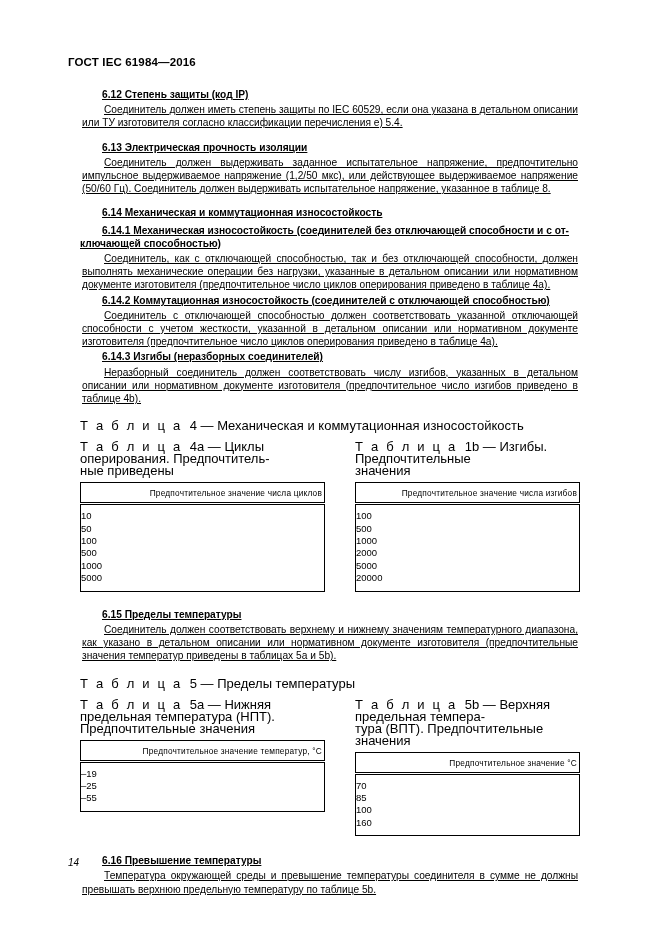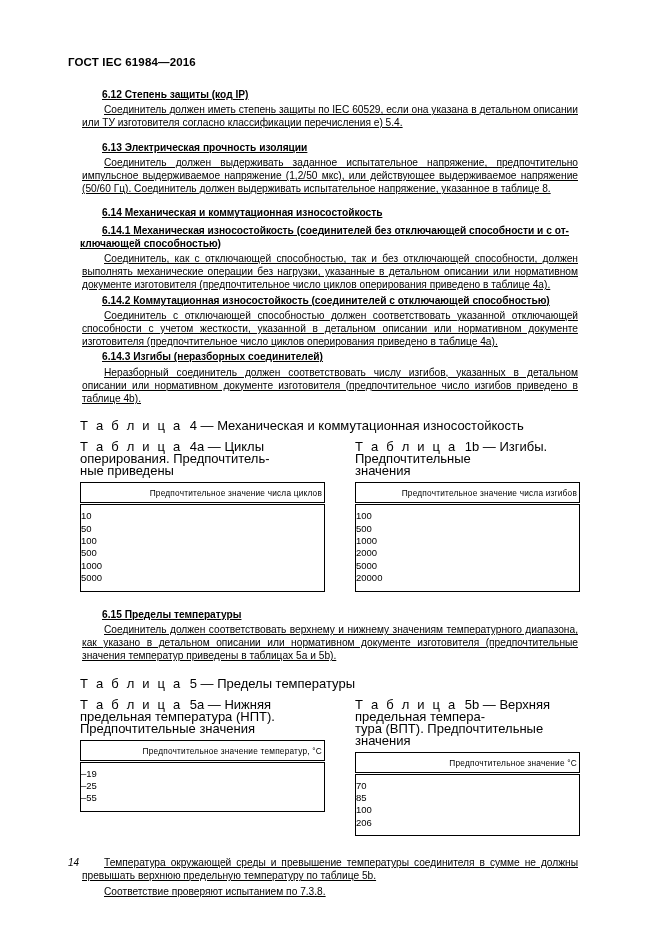--- a/index.html
+++ b/index.html
@@ -309,30 +309,30 @@
             <tr>
                 <td class="first">70</td>
               </tr>
             <tr>
                 <td>85</td>
               </tr>
             <tr>
                 <td>100</td>
               </tr>
             <tr>
-                <td class="last">206</td>
+                <td class="last">160</td>
               </tr>
           </tbody>
         </table>
       </div>
 
     </div>
 
     <div style="height:18px"></div>
 
+    <h3 class="sec">6.16  Превышение температуры</h3>
     <p class="para">Температура окружающей среды и превышение температуры соединителя в сумме не должны превышать верхнюю предельную температуру по таблице 5b.</p>
-    <p class="para">Соответствие проверяют испытанием по 7.3.8.</p>
 
   </div>
 
   <div class="page-number">14</div>
 
 </div>
 
 </body></html>

